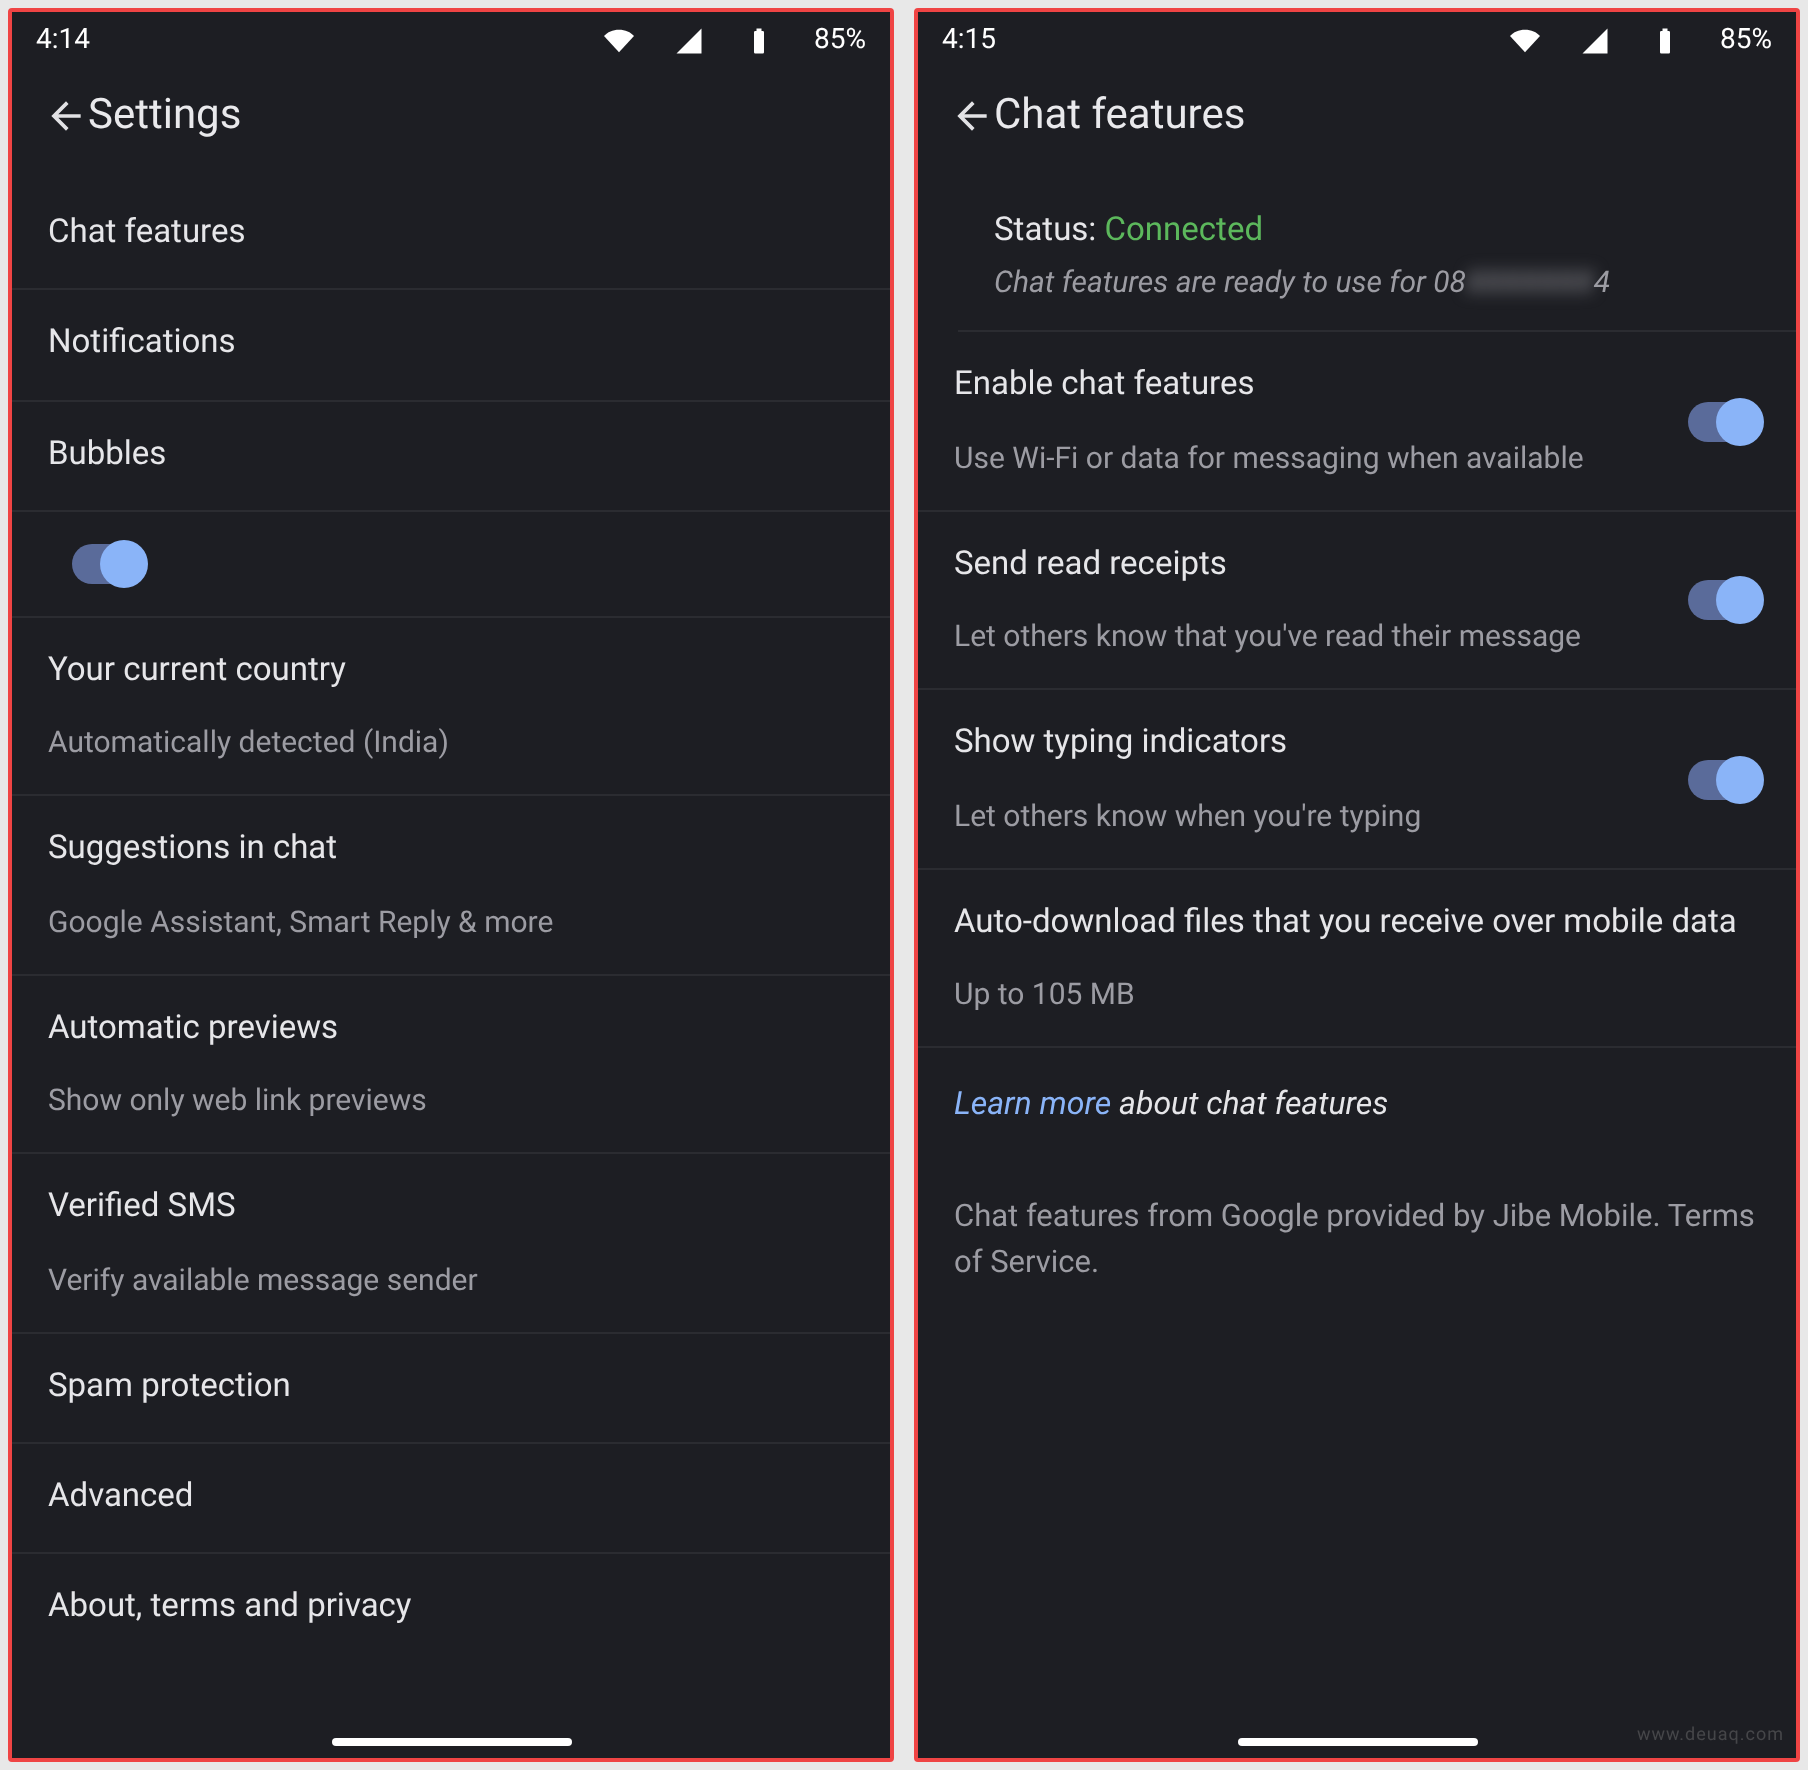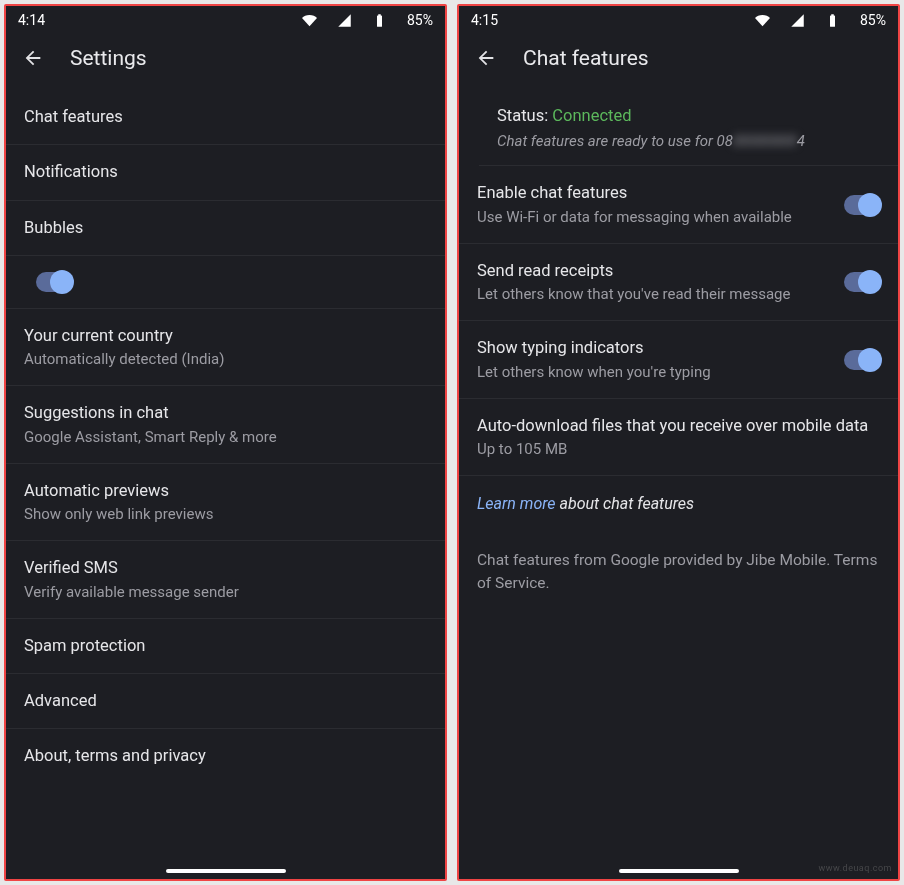--- a/index.html
+++ b/index.html
@@ -30,35 +30,34 @@
     align-items: center;
     padding: 6px 12px 4px 12px;
     font-size: 14px;
     color: #fff;
   }
   .status-right { display: flex; align-items: center; gap: 20px; }
   .status-right svg { width: 15px; height: 15px; fill: #fff; }
   .app-bar {
     display: flex;
     align-items: center;
-    gap: 26px;
     padding: 14px 16px 20px 16px;
   }
   .back-arrow { width: 22px; height: 22px; fill: #e2e2e5; }
   .app-title { font-size: 21px; font-weight: 400; color: #e9e9ec; }
   .list { flex: 1; }
   .row {
     padding: 16px 18px;
     border-bottom: 1px solid #2b2c31;
     display: flex;
     align-items: center;
   }
   .row-body { flex: 1; }
   .row-title { font-size: 16.5px; color: #e6e6e9; line-height: 1.35; }
-  .row-sub { font-size: 15px; color: #9c9ca3; margin-top: 2px; line-height: 1.35; }
+  .row-sub { font-size: 15px; color: #9c9ca3; margin-top: 14px; line-height: 1.35; }
   .switch {
     position: relative; width: 36px; height: 20px;
     border-radius: 20px; background: #5a6b9a;
     flex-shrink: 0; margin-left: 12px;
   }
   .switch::after {
     content: ""; position: absolute; right: -2px; top: -2px;
     width: 24px; height: 24px; border-radius: 50%;
     background: #8ab4f8;
   }

